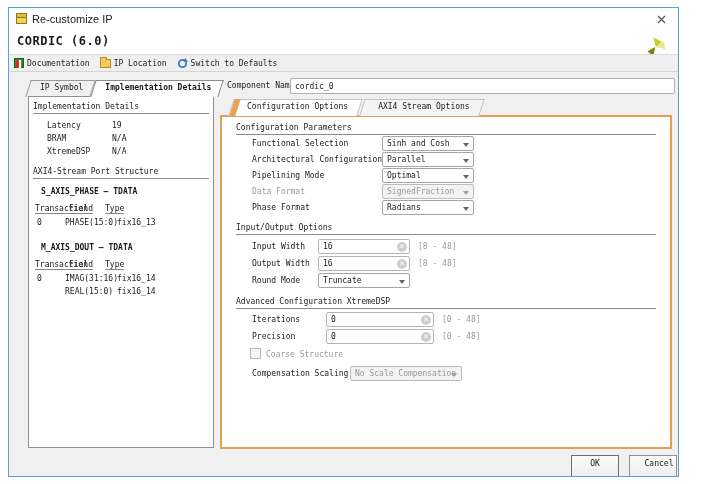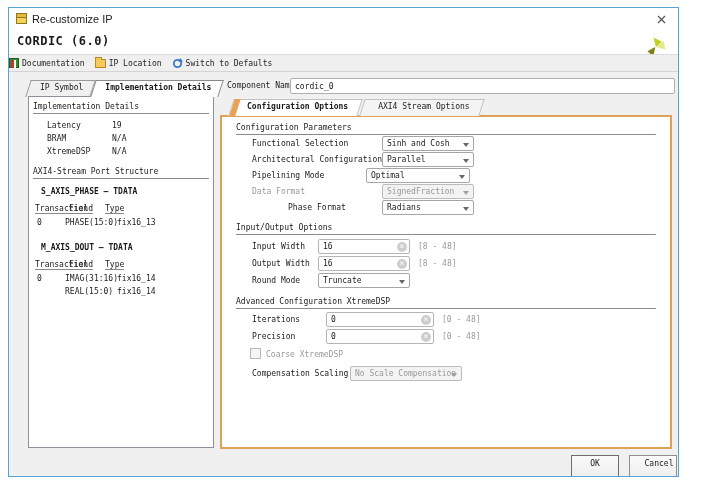--- a/index.html
+++ b/index.html
@@ -13,21 +13,21 @@
   .titlebar-text { font-family:"Liberation Sans", sans-serif; font-size:11px; color:#222; }
   .close-btn { position:absolute; right:10px; top:4px; width:14px; height:14px; display:flex; align-items:center; justify-content:center; cursor:pointer; }
   .close-btn svg { display:block; }
 
   
   .heading-row { position:absolute; left:0; top:21px; width:100%; height:25px; background:#ffffff; }
   .page-title { position:absolute; left:8px; top:5px; font-size:12px; font-weight:bold; letter-spacing:0.5px; }
   .logo { position:absolute; right:10px; top:6px; }
 
   
-  .toolbar { position:absolute; left:0; top:46px; width:100%; height:18px; background:#efefef; border-top:1px solid #dcdcdc; border-bottom:1px solid #d4d4d4; display:flex; align-items:center; gap:10px; }
+  .toolbar { position:absolute; left:0; top:46px; width:100%; height:18px; background:#efefef; border-top:1px solid #dcdcdc; border-bottom:1px solid #d4d4d4; display:flex; align-items:center; padding-left:5px; gap:10px; }
   .tool-item { display:flex; align-items:center; gap:3px; cursor:pointer; }
   .tool-item span.lbl { font-size:8px; color:#222; }
   .icon-book { width:10px; height:10px; position:relative; background:#2f8f2f; border:1px solid #1c5c1c; }
   .icon-book::before { content:""; position:absolute; left:1px; top:1px; width:3px; height:8px; background:#cc3322; }
   .icon-book::after { content:""; position:absolute; left:4px; top:1px; width:2px; height:8px; background:#ffffff; }
   .icon-folder { width:11px; height:9px; position:relative; background:#f5c95c; border:1px solid #b98a1e; margin-top:1px; }
   .icon-folder::before { content:""; position:absolute; left:-1px; top:-3px; width:5px; height:2px; background:#f5c95c; border:1px solid #b98a1e; border-bottom:none; }
 
   
   .left-tabs { position:absolute; left:19px; top:72px; height:17px; display:flex; z-index:3; }
@@ -48,21 +48,21 @@
 
   
   .comp-label { position:absolute; left:218px; top:73px; }
   .comp-field { position:absolute; left:281px; top:70px; width:385px; height:16px; background:#ffffff; border:1px solid #b0b0b0; border-radius:2px; font-family:"DejaVu Sans Mono", monospace; font-size:8px; padding-left:4px; color:#1a1a1a; }
 
   .right-tabs { position:absolute; left:222px; top:91px; height:17px; display:flex; gap:2px; z-index:3; }
   .rtab { position:relative; height:17px; padding:3px 12px 0 16px; }
   .rtab .bg { position:absolute; inset:0; transform:skewX(-18deg); border:1px solid #c2c2c2; border-bottom:none; background:#f4f4f4; }
   .rtab.sel .bg { background:#ffffff; }
   .rtab.sel .stripe { position:absolute; left:1px; top:0; bottom:0; width:6px; background:#e8a254; transform:skewX(-18deg); z-index:1; }
-  .rtab.sel { font-weight:bold; }
+  .rtab.sel { font-weight:normal; }
   .rtab .txt { position:relative; z-index:2; }
 
   .orange-box { position:absolute; left:211px; top:107px; width:452px; height:334px; background:#ffffff; border:2px solid #dfa156; z-index:2; }
   .sec-title { position:absolute; left:14px; right:14px; border-bottom:1px solid #8a8a8a; padding-bottom:2px; }
   .frow-label { position:absolute; left:30px; }
   .frow-label.dis, .range.dis { color:#9a9a9a; }
 
   .dropdown { position:absolute; height:15px; background:#ffffff; border:1px solid #a6a6a6; border-radius:2px; display:flex; align-items:center; padding:0 4px 0 4px; }
   .dropdown .arrow { position:absolute; right:4px; top:6px; width:0; height:0; border-left:3px solid transparent; border-right:3px solid transparent; border-top:4px solid #666; }
   .dropdown.dis { background:#f3f3f3; color:#9a9a9a; border-color:#bcbcbc; }
@@ -189,32 +189,32 @@
       <span class="arrow"></span>
     </div>
 
     <span class="frow-label" style="top:38px;">Architectural Configuration</span>
     <div class="dropdown" style="left:160px; top:35px; width:92px;">
       <span>Parallel</span>
       <span class="arrow"></span>
     </div>
 
     <span class="frow-label" style="top:54px;">Pipelining Mode</span>
-    <div class="dropdown" style="left:144px; top:51px; width:104px;">
+    <div class="dropdown" style="left:160px; top:51px; width:92px;">
       <span>Optimal</span>
       <span class="arrow"></span>
     </div>
 
     <span class="frow-label dis" style="top:70px;">Data Format</span>
     <div class="dropdown dis" style="left:160px; top:67px; width:92px;">
       <span>SignedFraction</span>
       <span class="arrow"></span>
     </div>
 
-    <span class="frow-label" style="top:86px;margin-left:36px;">Phase Format</span>
+    <span class="frow-label" style="top:86px;">Phase Format</span>
     <div class="dropdown" style="left:160px; top:83px; width:92px;">
       <span>Radians</span>
       <span class="arrow"></span>
     </div>
 
     <div class="sec-title" style="top:106px;">Input/Output Options</div>
 
     <span class="frow-label" style="top:125px;">Input Width</span>
     <input class="tfield" style="left: 96px; top: 122px; width: 92px;" value="16">
     <span class="clear-ic" style="left:175px; top:125px;">×</span>
@@ -237,21 +237,21 @@
     <input class="tfield" style="left: 104px; top: 195px; width: 108px;" value="0">
     <span class="clear-ic" style="left:199px; top:198px;">×</span>
     <span class="range" style="left:220px; top:198px;">[0 - 48]</span>
 
     <span class="frow-label" style="top:215px;">Precision</span>
     <input class="tfield" style="left: 104px; top: 212px; width: 108px;" value="0">
     <span class="clear-ic" style="left:199px; top:215px;">×</span>
     <span class="range" style="left:220px; top:215px;">[0 - 48]</span>
 
     <span class="checkbox" style="left:28px; top:231px;"></span>
-    <span class="frow-label dis" style="left:44px; top:233px;">Coarse XtremeDSP</span>
+    <span class="frow-label dis" style="left:44px; top:233px;">Coarse Structure</span>
 
     <span class="frow-label" style="top:252px;">Compensation Scaling</span>
     <div class="dropdown dis" style="left:128px; top:249px; width:112px;">
       <span>No Scale Compensation</span>
       <span class="arrow"></span>
     </div>
 
   </div>
 
   <div class="btn ok">OK</div>

